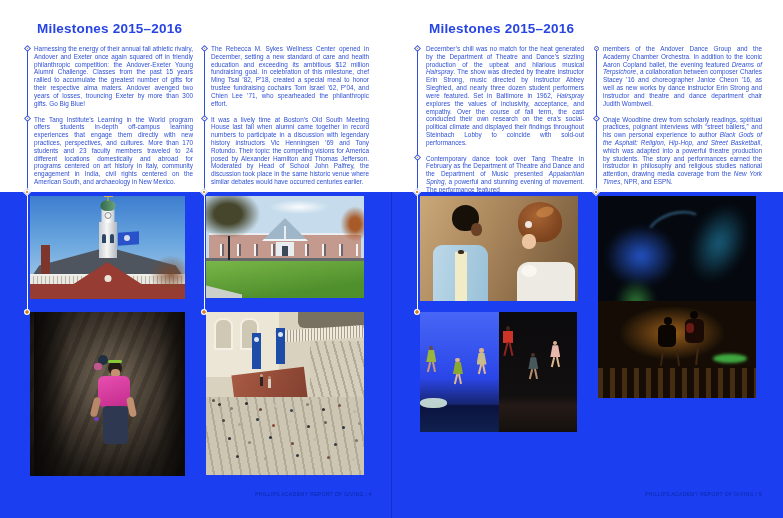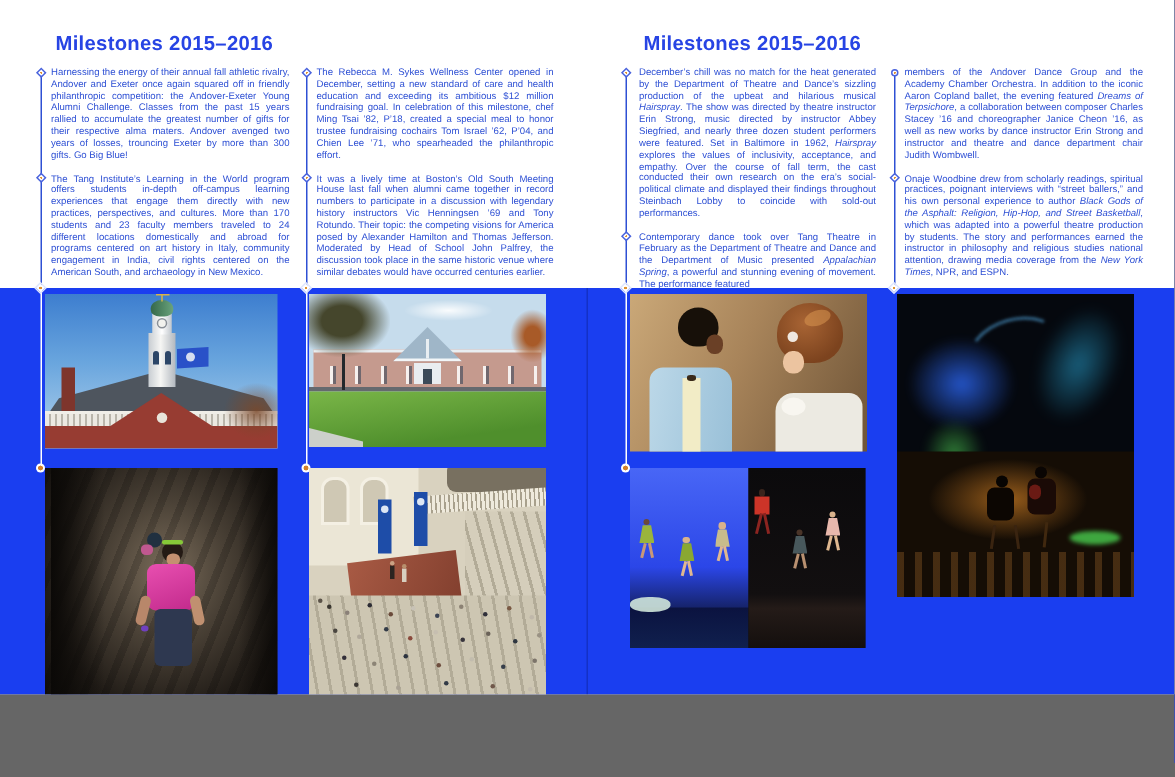--- a/index.html
+++ b/index.html
@@ -1,17 +1,17 @@
 <!DOCTYPE html>
 <html><head>
 <meta charset="utf-8">
 <title>Report Spread</title>
 <style>
   html,body{margin:0;padding:0;background:#666;}
-  .spread{position:relative;width:783px;height:463px;background:#ffffff;overflow:hidden;
+  .spread{position:relative;width:783px;height:518px;background:#ffffff;overflow:hidden;
           font-family:"Liberation Sans",sans-serif;}
   .blue-field{position:absolute;left:0;top:192px;width:783px;height:326px;background:#1a3ef0;}
   .gutter{position:absolute;left:391px;top:192px;width:1px;height:326px;background:rgba(8,18,110,.32);}
 
   
   .hd{position:absolute;top:21px;margin:0;font-size:13.5px;font-weight:700;letter-spacing:.2px;color:#2744e4;}
   .hd-l{left:37px;} .hd-r{left:429px;}
 
   
   .col{position:absolute;top:45px;color:#2e50d4;font-size:6.4px;line-height:1.22;text-align:justify;}

